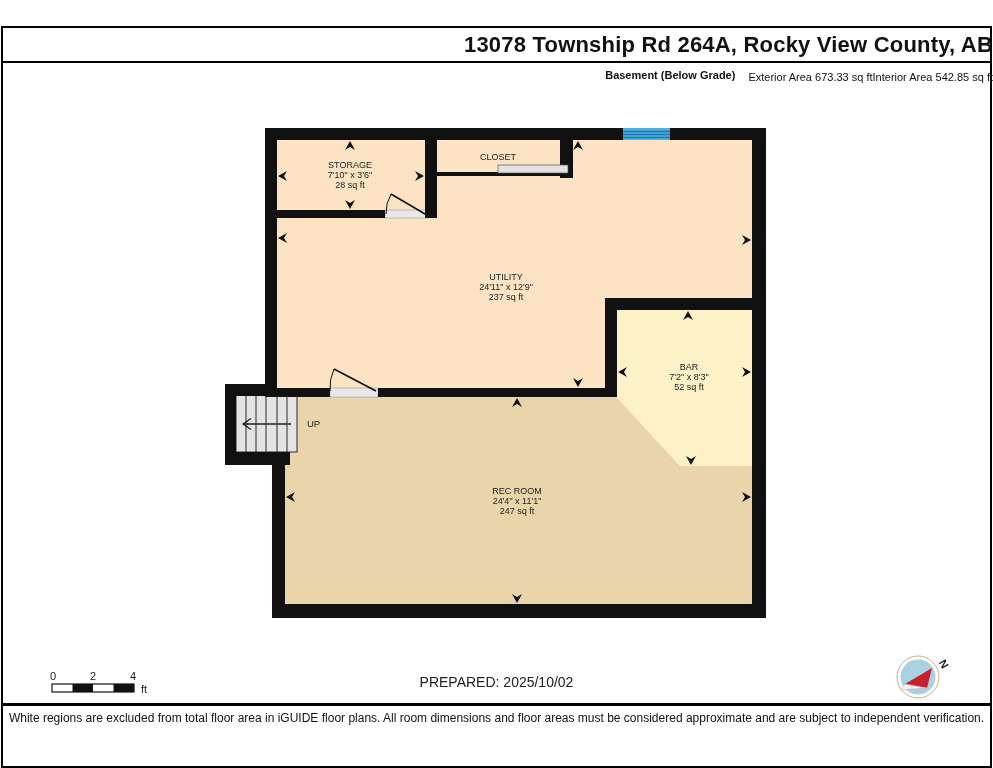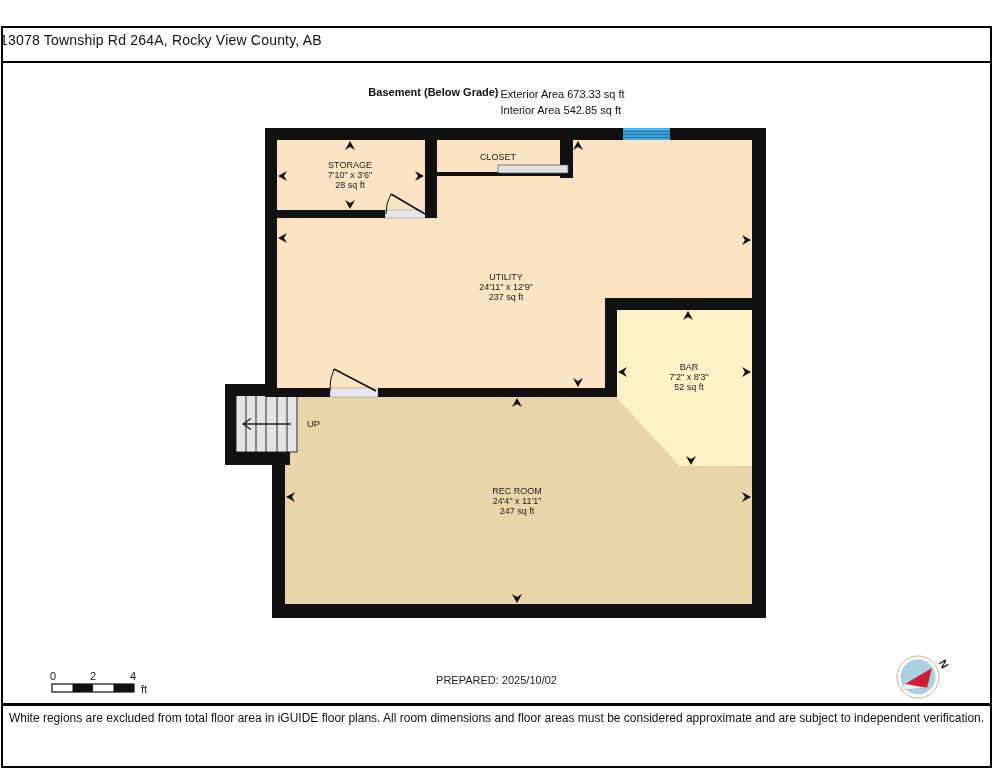--- a/index.html
+++ b/index.html
@@ -1,33 +1,33 @@
 <!DOCTYPE html>
 <html><head>
 <meta charset="utf-8">
 <style>
   html,body{margin:0;padding:0;background:#fff;}
   .page{position:relative;width:993px;height:768px;background:#fff;
         font-family:"Liberation Sans", sans-serif;color:#111;overflow:hidden;}
   .frame{position:absolute;left:1px;top:26px;width:987px;height:738px;
          border:2px solid #000;}
-  .title{position:absolute;top:32px;left:0;width:100%;text-align:left;
-         font-size:14px;font-weight:normal;letter-spacing:.2px;}
+  .title{position:absolute;top:32px;left:0;width:100%;text-align:right;
+         font-size:22px;font-weight:bold;letter-spacing:.2px;}
   .title-divider{position:absolute;top:61px;left:2px;width:989px;height:2px;background:#000;}
   .subtitle{position:absolute;top:69px;left:0;width:100%;display:flex;
-            justify-content:center;align-items:flex-start;gap:2px;font-size:11px;margin-top:17px;}
+            justify-content:flex-end;align-items:flex-start;gap:13px;font-size:11px;}
   .subtitle .flabel{font-weight:bold;}
-  .subtitle .areas{display:flex;flex-direction:column;line-height:16px;}
+  .subtitle .areas{display:flex;flex-direction:row;line-height:16px;}
   .plan-svg{position:absolute;left:0;top:0;}
   .plan-svg text{font-family:"Liberation Sans", sans-serif;fill:#222;}
   .room-label{font-size:9px;}
   .up-label{font-size:9.5px;}
   .scale-num{font-size:11px;}
   .prepared{position:absolute;top:674px;left:0;width:100%;text-align:center;
-            font-size:11px;color:#222;}
+            font-size:14px;color:#222;}
   .footer-divider{position:absolute;top:703px;left:2px;width:989px;height:2.5px;background:#000;}
   .disclaimer{position:absolute;top:711px;left:0;width:100%;text-align:center;
               font-size:12px;color:#111;}
 </style>
 </head>
 <body>
 
 <div class="page">
 
   <div class="frame"></div>

